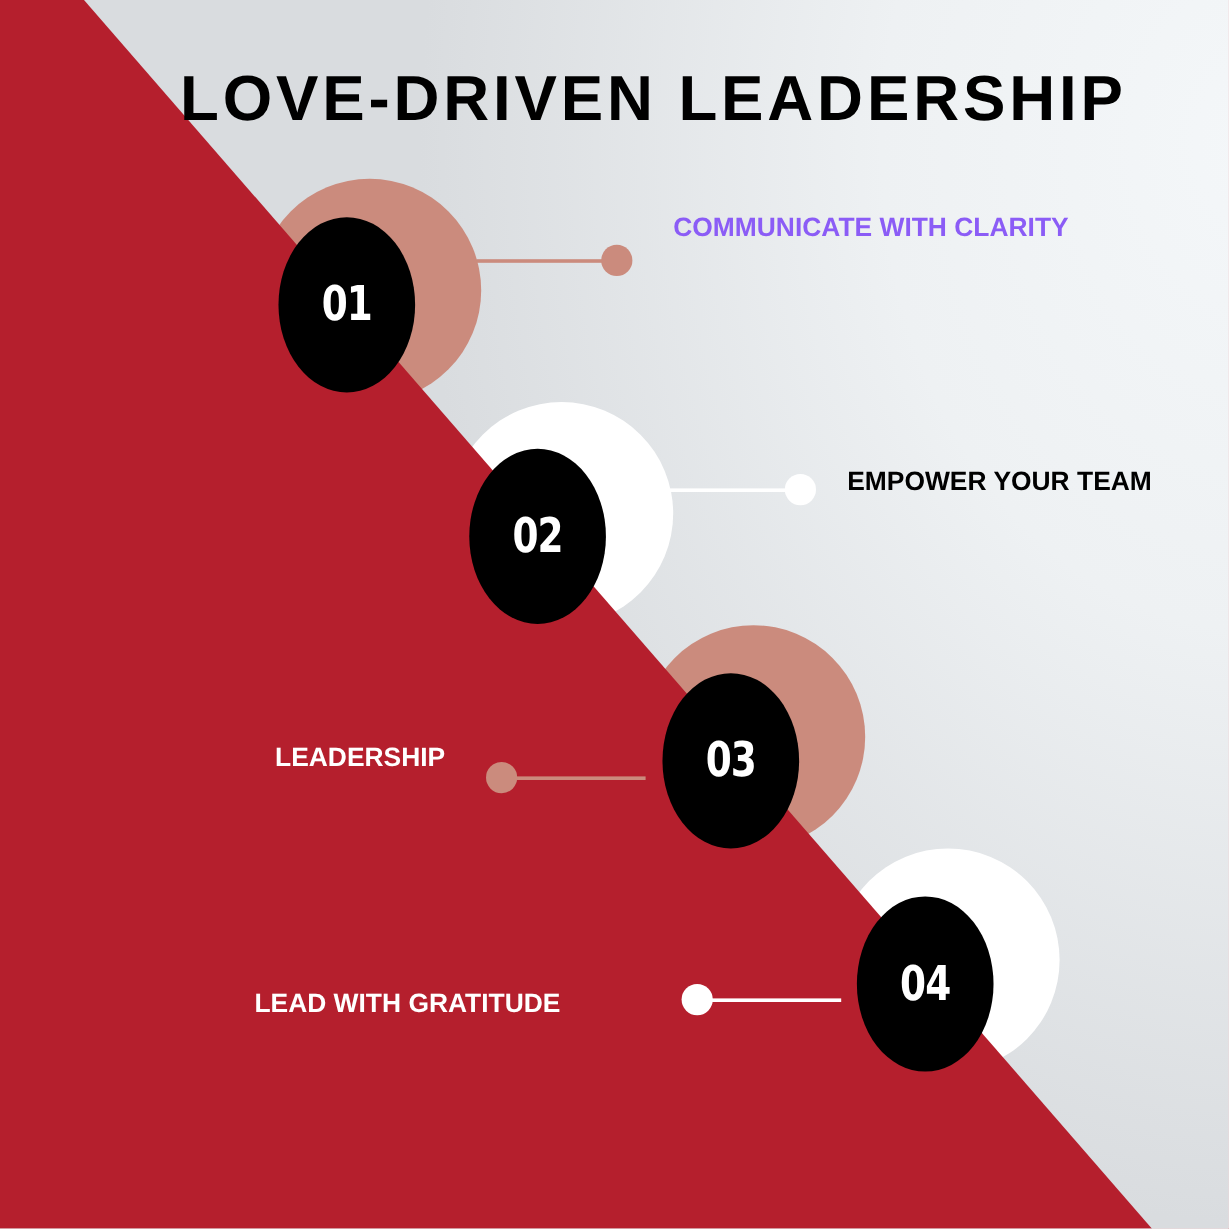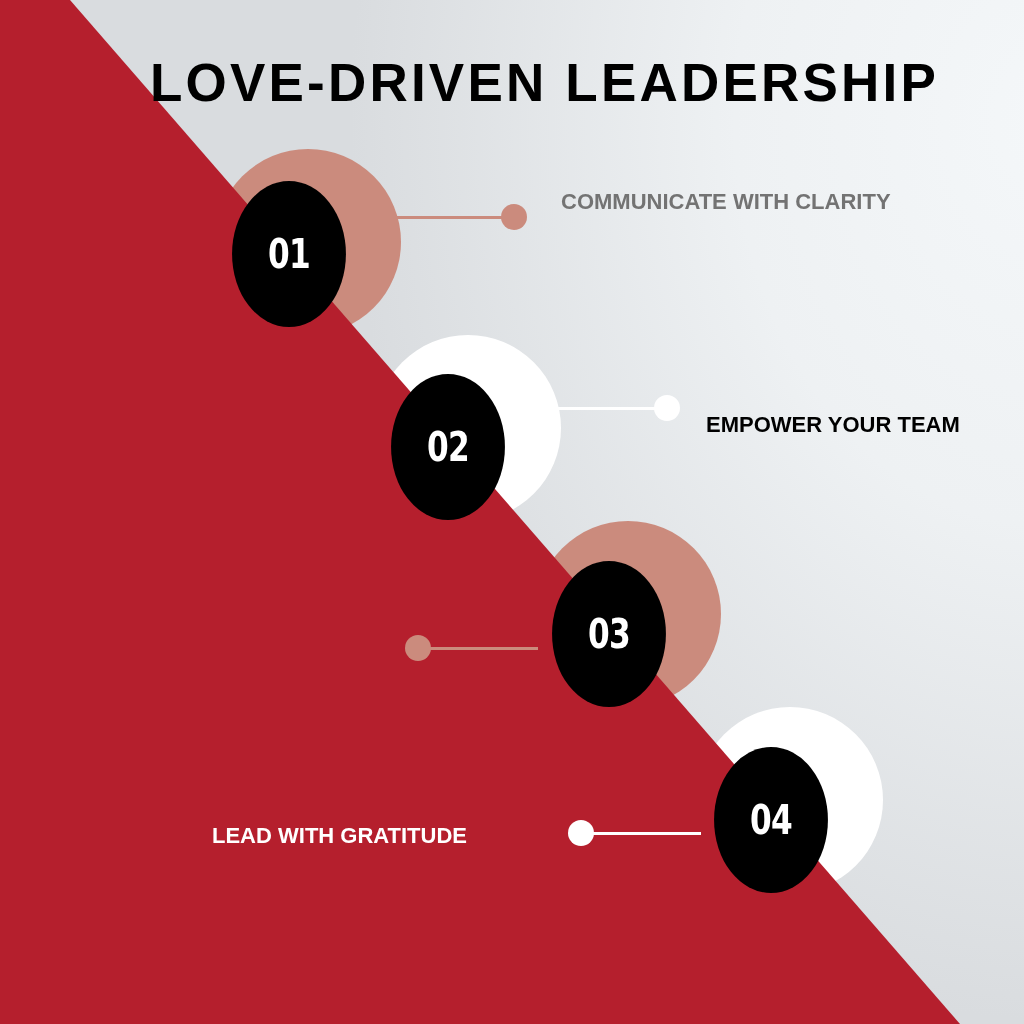--- a/index.html
+++ b/index.html
@@ -32,39 +32,40 @@
 
 <div class="red"></div>
 
 <h1 class="title" style="margin:12px;">LOVE-DRIVEN LEADERSHIP</h1>
 
 <div class="line" style="left:397px; top:216px; width:117px; background:#cb8b7d;"></div>
 <div class="dot" style="left:501px; top:204px; background:#cb8b7d;"></div>
 <div class="badge" style="left:216px; top:181px;">
     <span>01</span>
   </div>
-<div class="label" style="left:561px; top:189px; color:#737373;">
+<div class="label" style="left:561px; top:177px; color:#8b5cf6;">
   <div>COMMUNICATE WITH CLARITY</div>
 </div>
 
 <div class="line" style="left:555px; top:407px; width:112px; background:#ffffff;"></div>
 <div class="dot" style="left:654px; top:395px; background:#ffffff;"></div>
 <div class="badge" style="left:375px; top:374px;">
     <span>02</span>
   </div>
-<div class="label" style="left:706px; top:412px; color:#000;">
+<div class="label" style="left:706px; top:388px; color:#000;">
   <div>EMPOWER YOUR TEAM</div>
 </div>
 
 <div class="line" style="left:418px; top:647px; width:120px; background:#cb8b7d;"></div>
 <div class="dot" style="left:405px; top:635px; background:#cb8b7d;"></div>
 <div class="badge" style="left:536px; top:561px;">
     <span>03</span>
   </div>
 <div class="label" style="right:653px; top:618px; color:#fff; text-align:right;">
+  <div>LEADERSHIP</div>
 </div>
 
 <div class="line" style="left:581px; top:832px; width:120px; background:#ffffff;"></div>
 <div class="dot" style="left:568px; top:820px; background:#ffffff;"></div>
 <div class="badge" style="left:698px; top:747px;">
     <span>04</span>
   </div>
 <div class="label" style="left:212px; top:823px; color:#fff;">
   <div>LEAD WITH GRATITUDE</div>
 </div>

